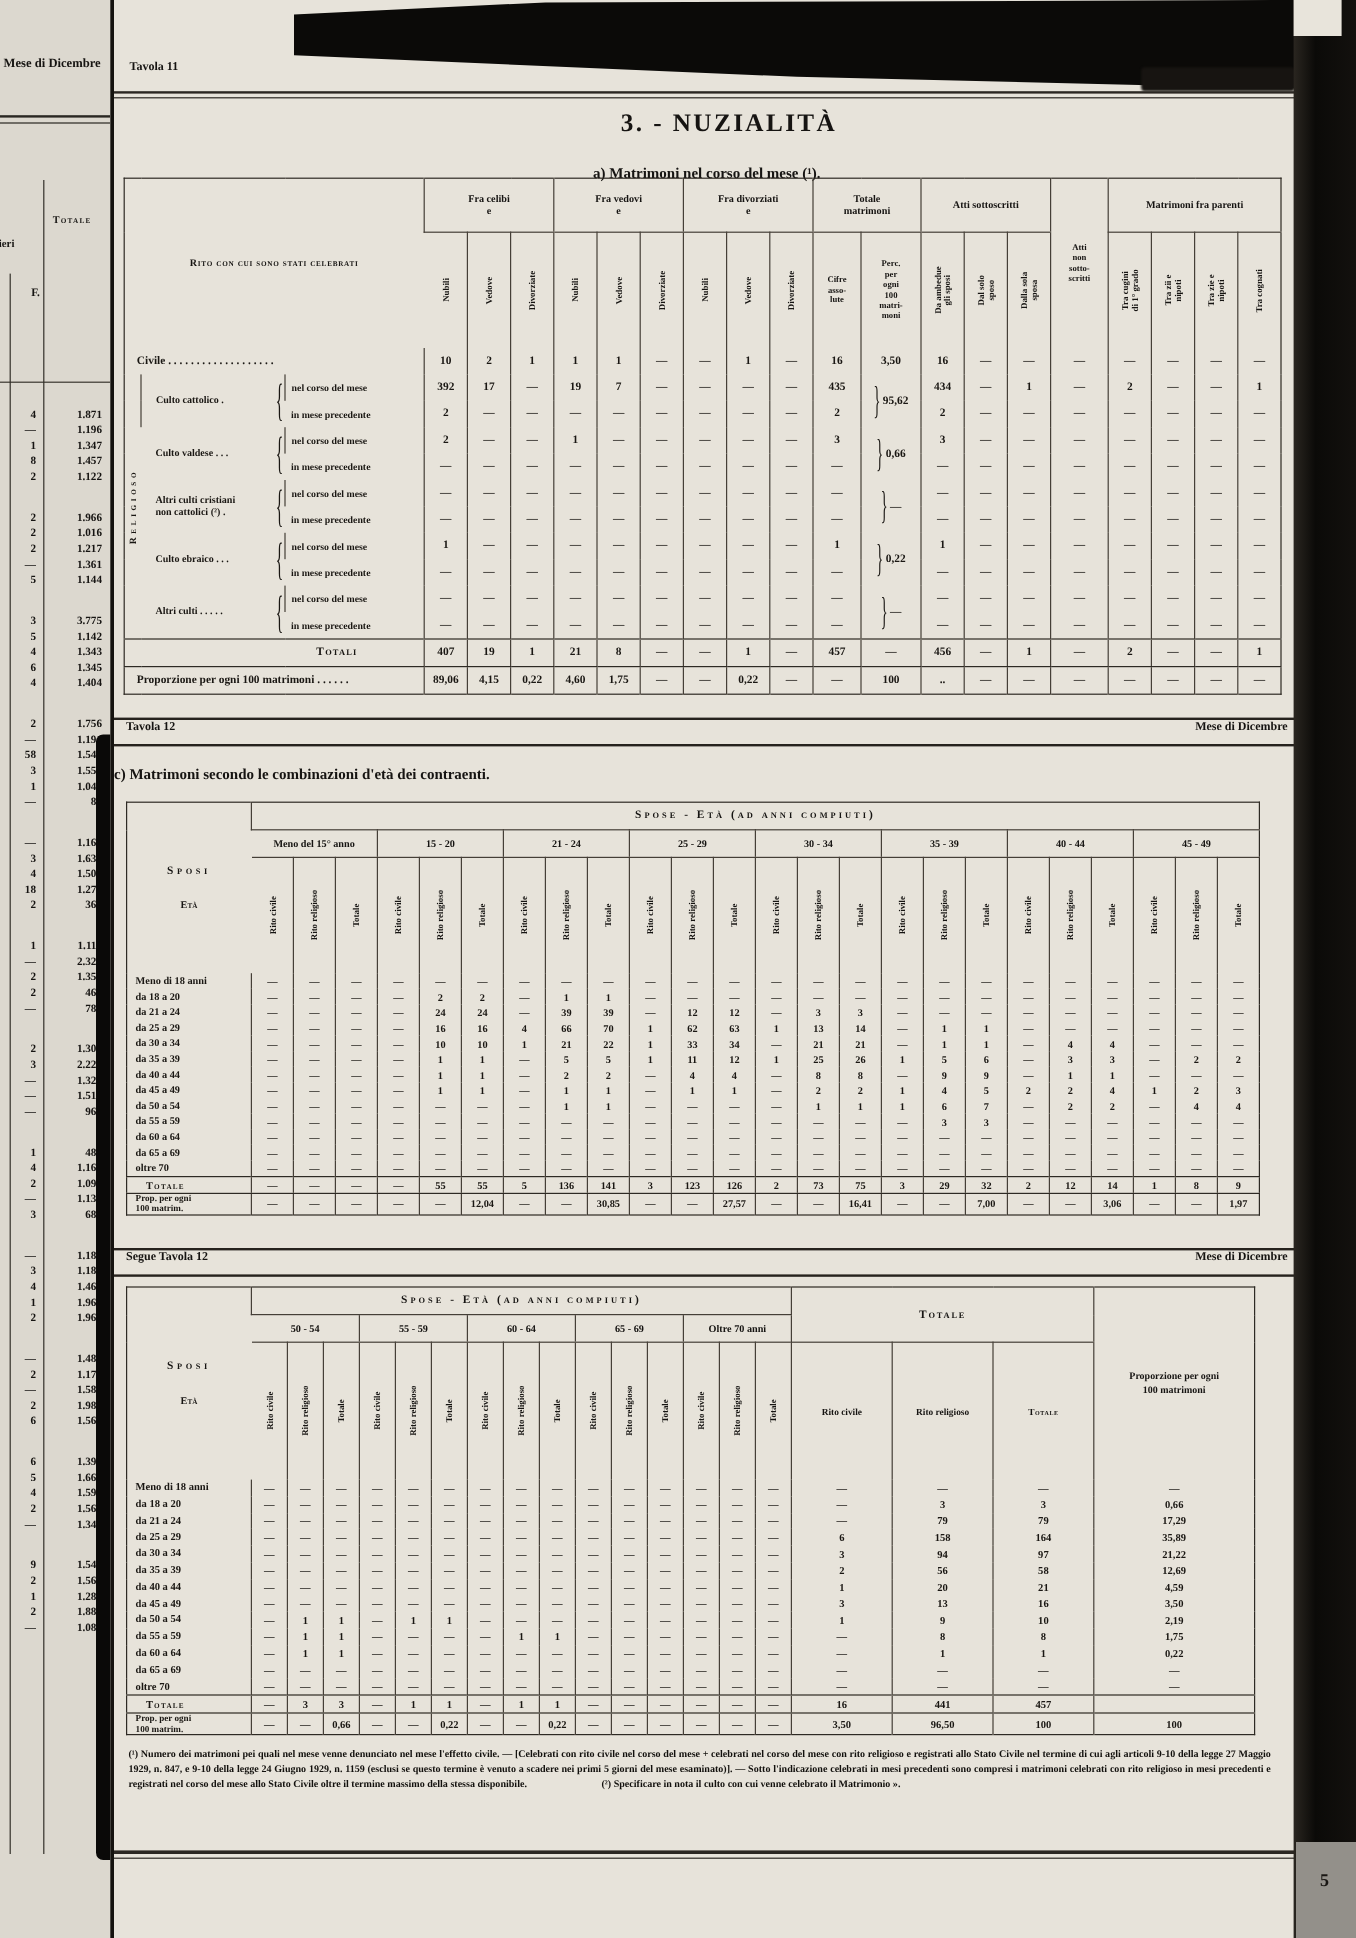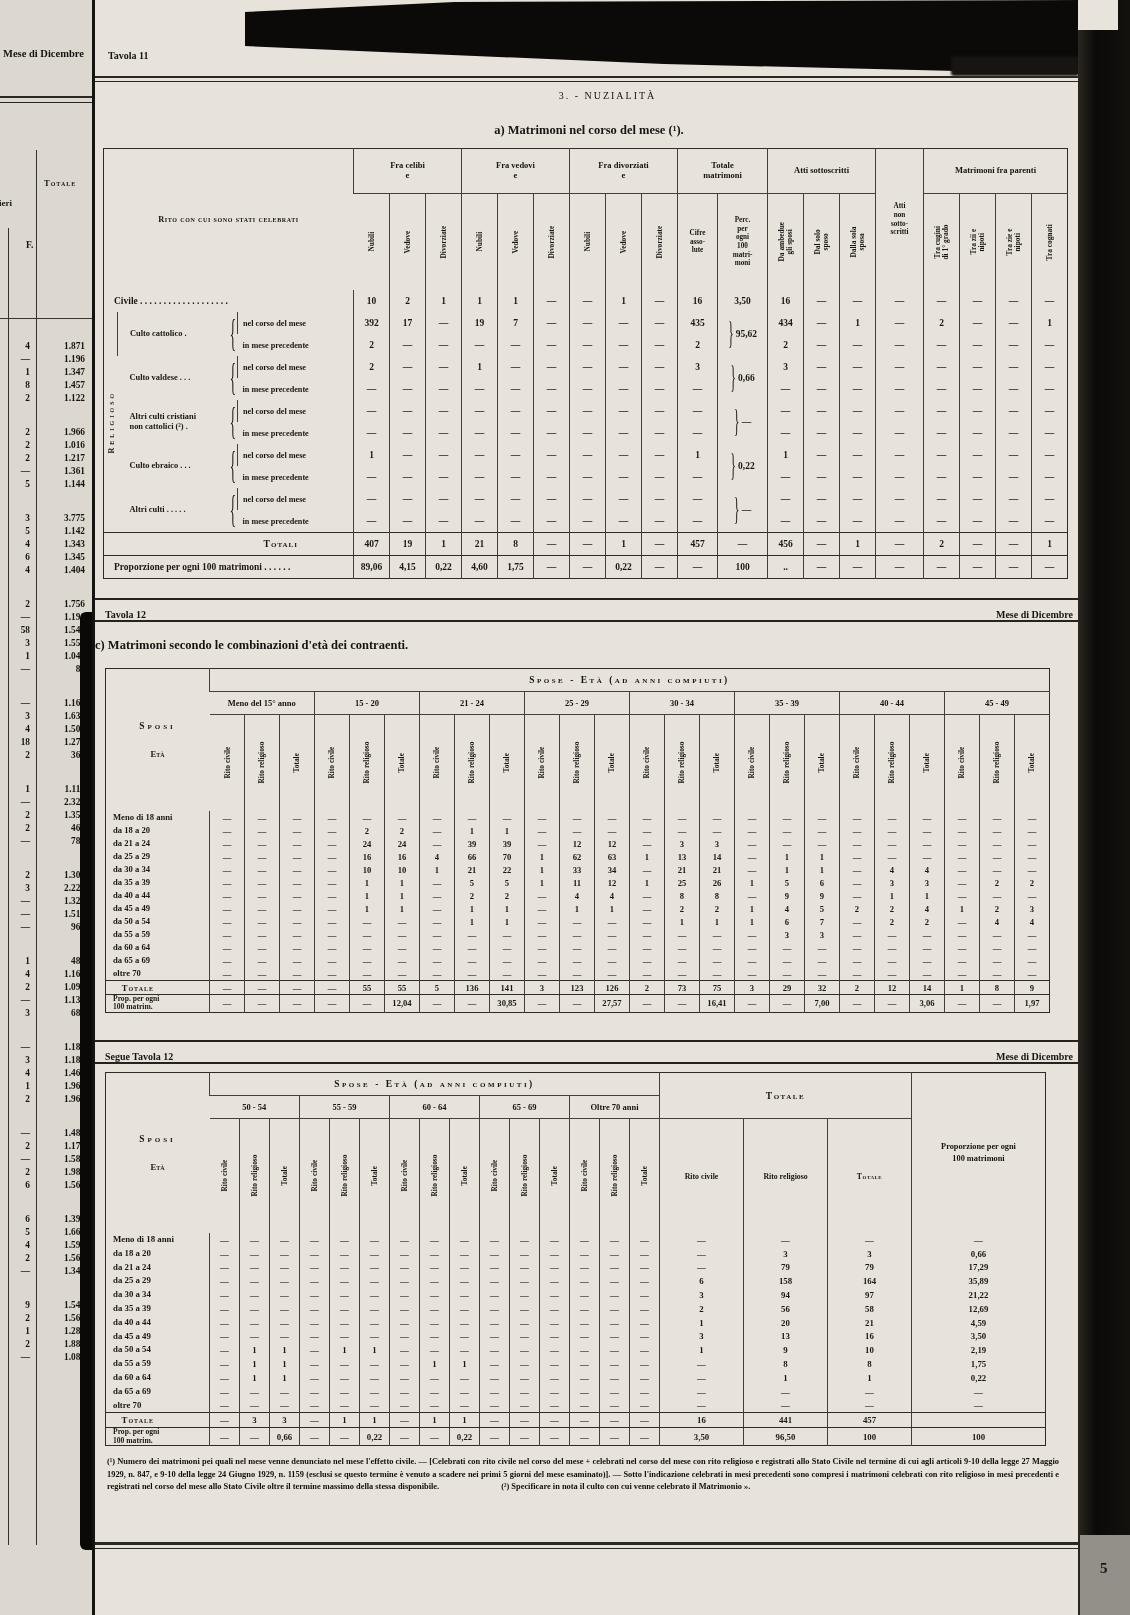--- a/index.html
+++ b/index.html
@@ -23,21 +23,21 @@
   .et{width:48px;text-align:right;margin-left:7px;}
   #gutter{position:absolute;left:80px;top:612px;width:32px;height:938px;background:#0a0908;border-radius:6px;}
   
   #main{position:absolute;left:92px;top:0;width:988px;height:1615px;background:#e7e3da;border-left:3px solid #15130f;}
   #scan-top{position:absolute;left:150px;right:0;top:0;height:74px;background:#0b0a08;
             clip-path:polygon(0 12px,25% 2px,100% 0,100% 74px,50% 64px,0 46px);}
   #smudge{position:absolute;right:4px;top:56px;width:128px;height:20px;background:#171411;border-radius:3px;filter:blur(1px);}
   .tavola{position:absolute;left:13px;top:50px;font-size:10px;font-weight:700;}
   .rule{position:absolute;left:0;right:0;background:#2b2722;}
   #titleblock{position:absolute;left:0;right:0;top:90px;text-align:center;}
-  #titleblock .t1{font-size:10px;font-weight:400;letter-spacing:2px;padding-left:37px;}
+  #titleblock .t1{font-size:21px;font-weight:700;letter-spacing:2px;padding-left:37px;}
   #titleblock .t2{font-size:12.5px;font-weight:700;margin-top:22px;}
   
   table{border-collapse:collapse;table-layout:fixed;background:transparent;}
   th,td{border-left:1px solid #453f37;padding:0 1px;overflow:hidden;}
   th:first-child,td:first-child{border-left:none;}
   table{border:1.5px solid #2e2a24;}
   th{font-weight:700;}
   td{font-size:9.5px;font-weight:700;text-align:center;color:#1a1713;}
   thead th{vertical-align:middle;text-align:center;}
   .grp{font-size:8.5px;white-space:pre-line;border-bottom:1px solid #453f37;line-height:1.15;}
@@ -61,21 +61,21 @@
         font-variant:small-caps;position:relative;}
   .culto{text-align:left !important;font-size:8.4px;padding-left:12px;white-space:pre-line;
          line-height:1.2;position:relative;}
   .culto::after{content:"{";position:absolute;right:1px;top:50%;transform:translateY(-50%) scaleY(2.9);
                 font-size:13px;font-weight:400;}
   .sub{text-align:left !important;font-size:8.2px;padding-left:5px;white-space:nowrap;}
   .brace::before{content:"}";display:inline-block;transform:scaleY(2.7);font-size:12px;
                  font-weight:400;margin-right:2px;vertical-align:middle;}
   
   .band{position:absolute;left:0;right:0;height:24px;border-top:2px solid #26221d;border-bottom:2px solid #26221d;
-        display:flex;justify-content:space-between;align-items:flex-end;padding:0 10px;box-sizing:border-box;}
+        display:flex;justify-content:space-between;align-items:flex-start;padding:0 10px;box-sizing:border-box;}
   .band span{font-size:10px;font-weight:700;}
   .ctitle{position:absolute;left:0;right:0;text-align:left;font-size:12.5px;font-weight:700;}
   
   #tc-wrap{position:absolute;left:10px;top:668px;}
   #tc thead tr.sp th{height:22px;}
   #tc thead tr.ag th{height:22px;}
   #tc th.v{height:90px;}
   #tc tbody td{height:13px;font-size:8.6px;}
   #td-wrap{position:absolute;left:10px;top:1072px;}
   #td thead tr.sp th{height:22px;}

